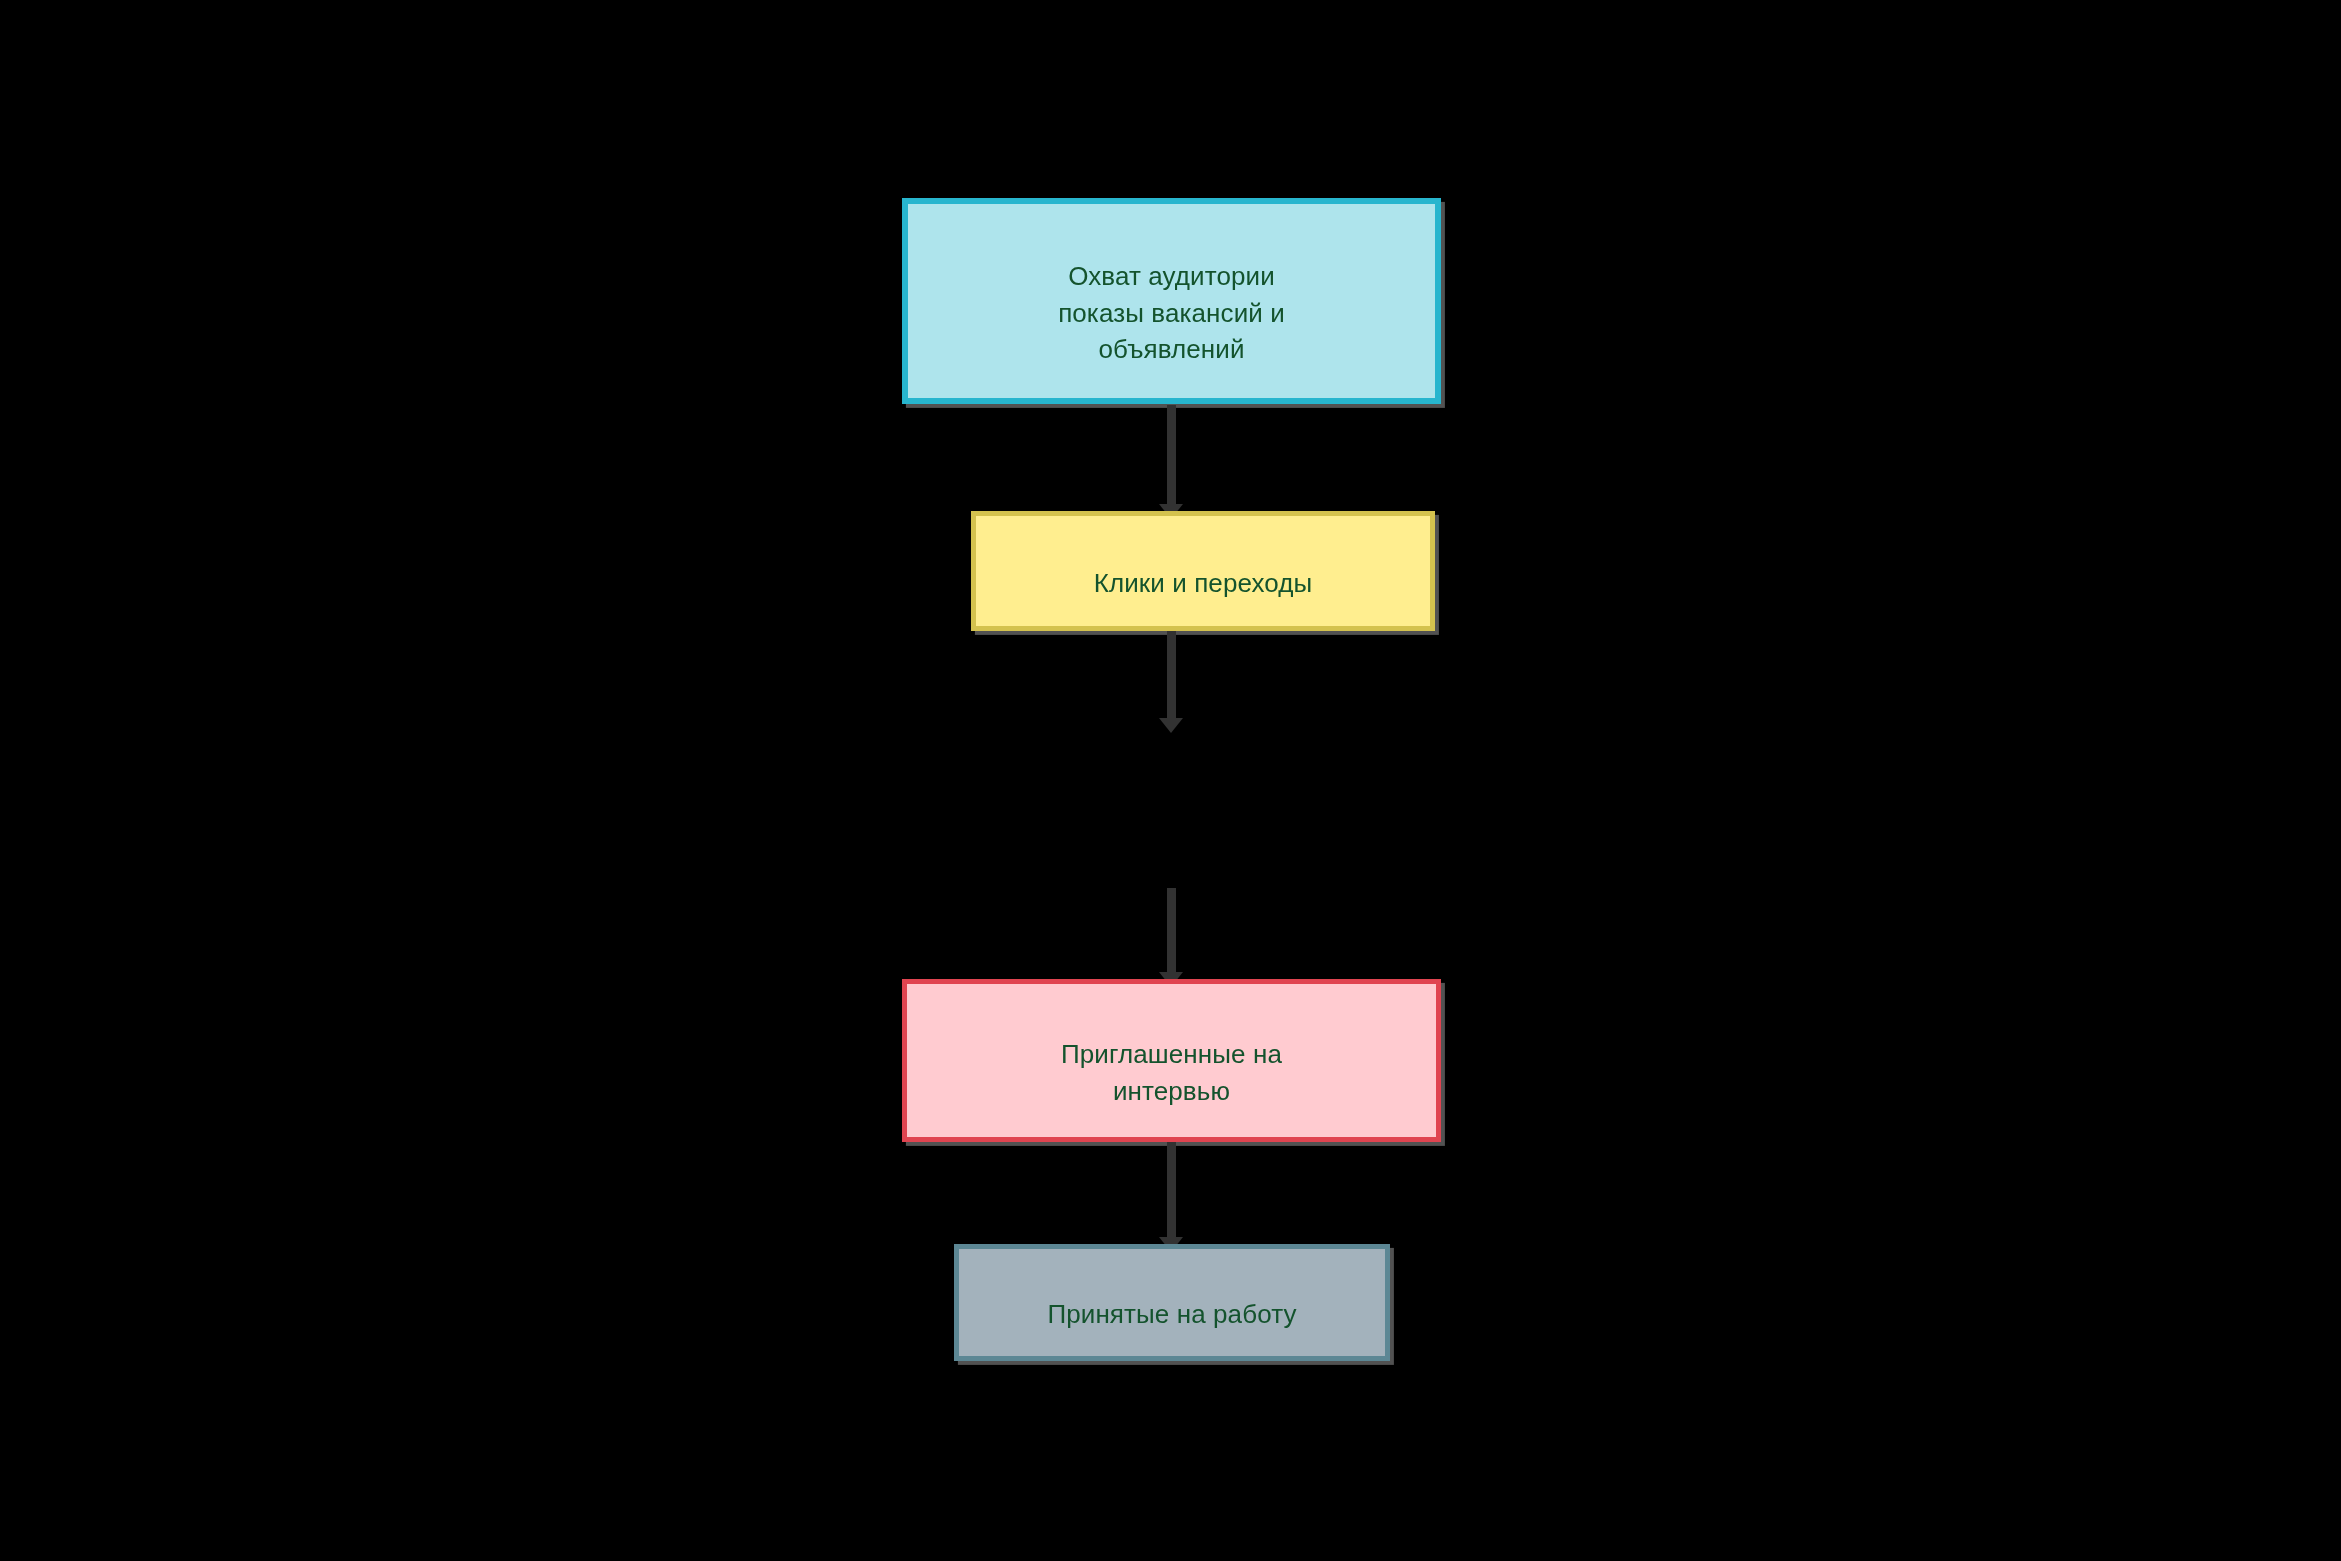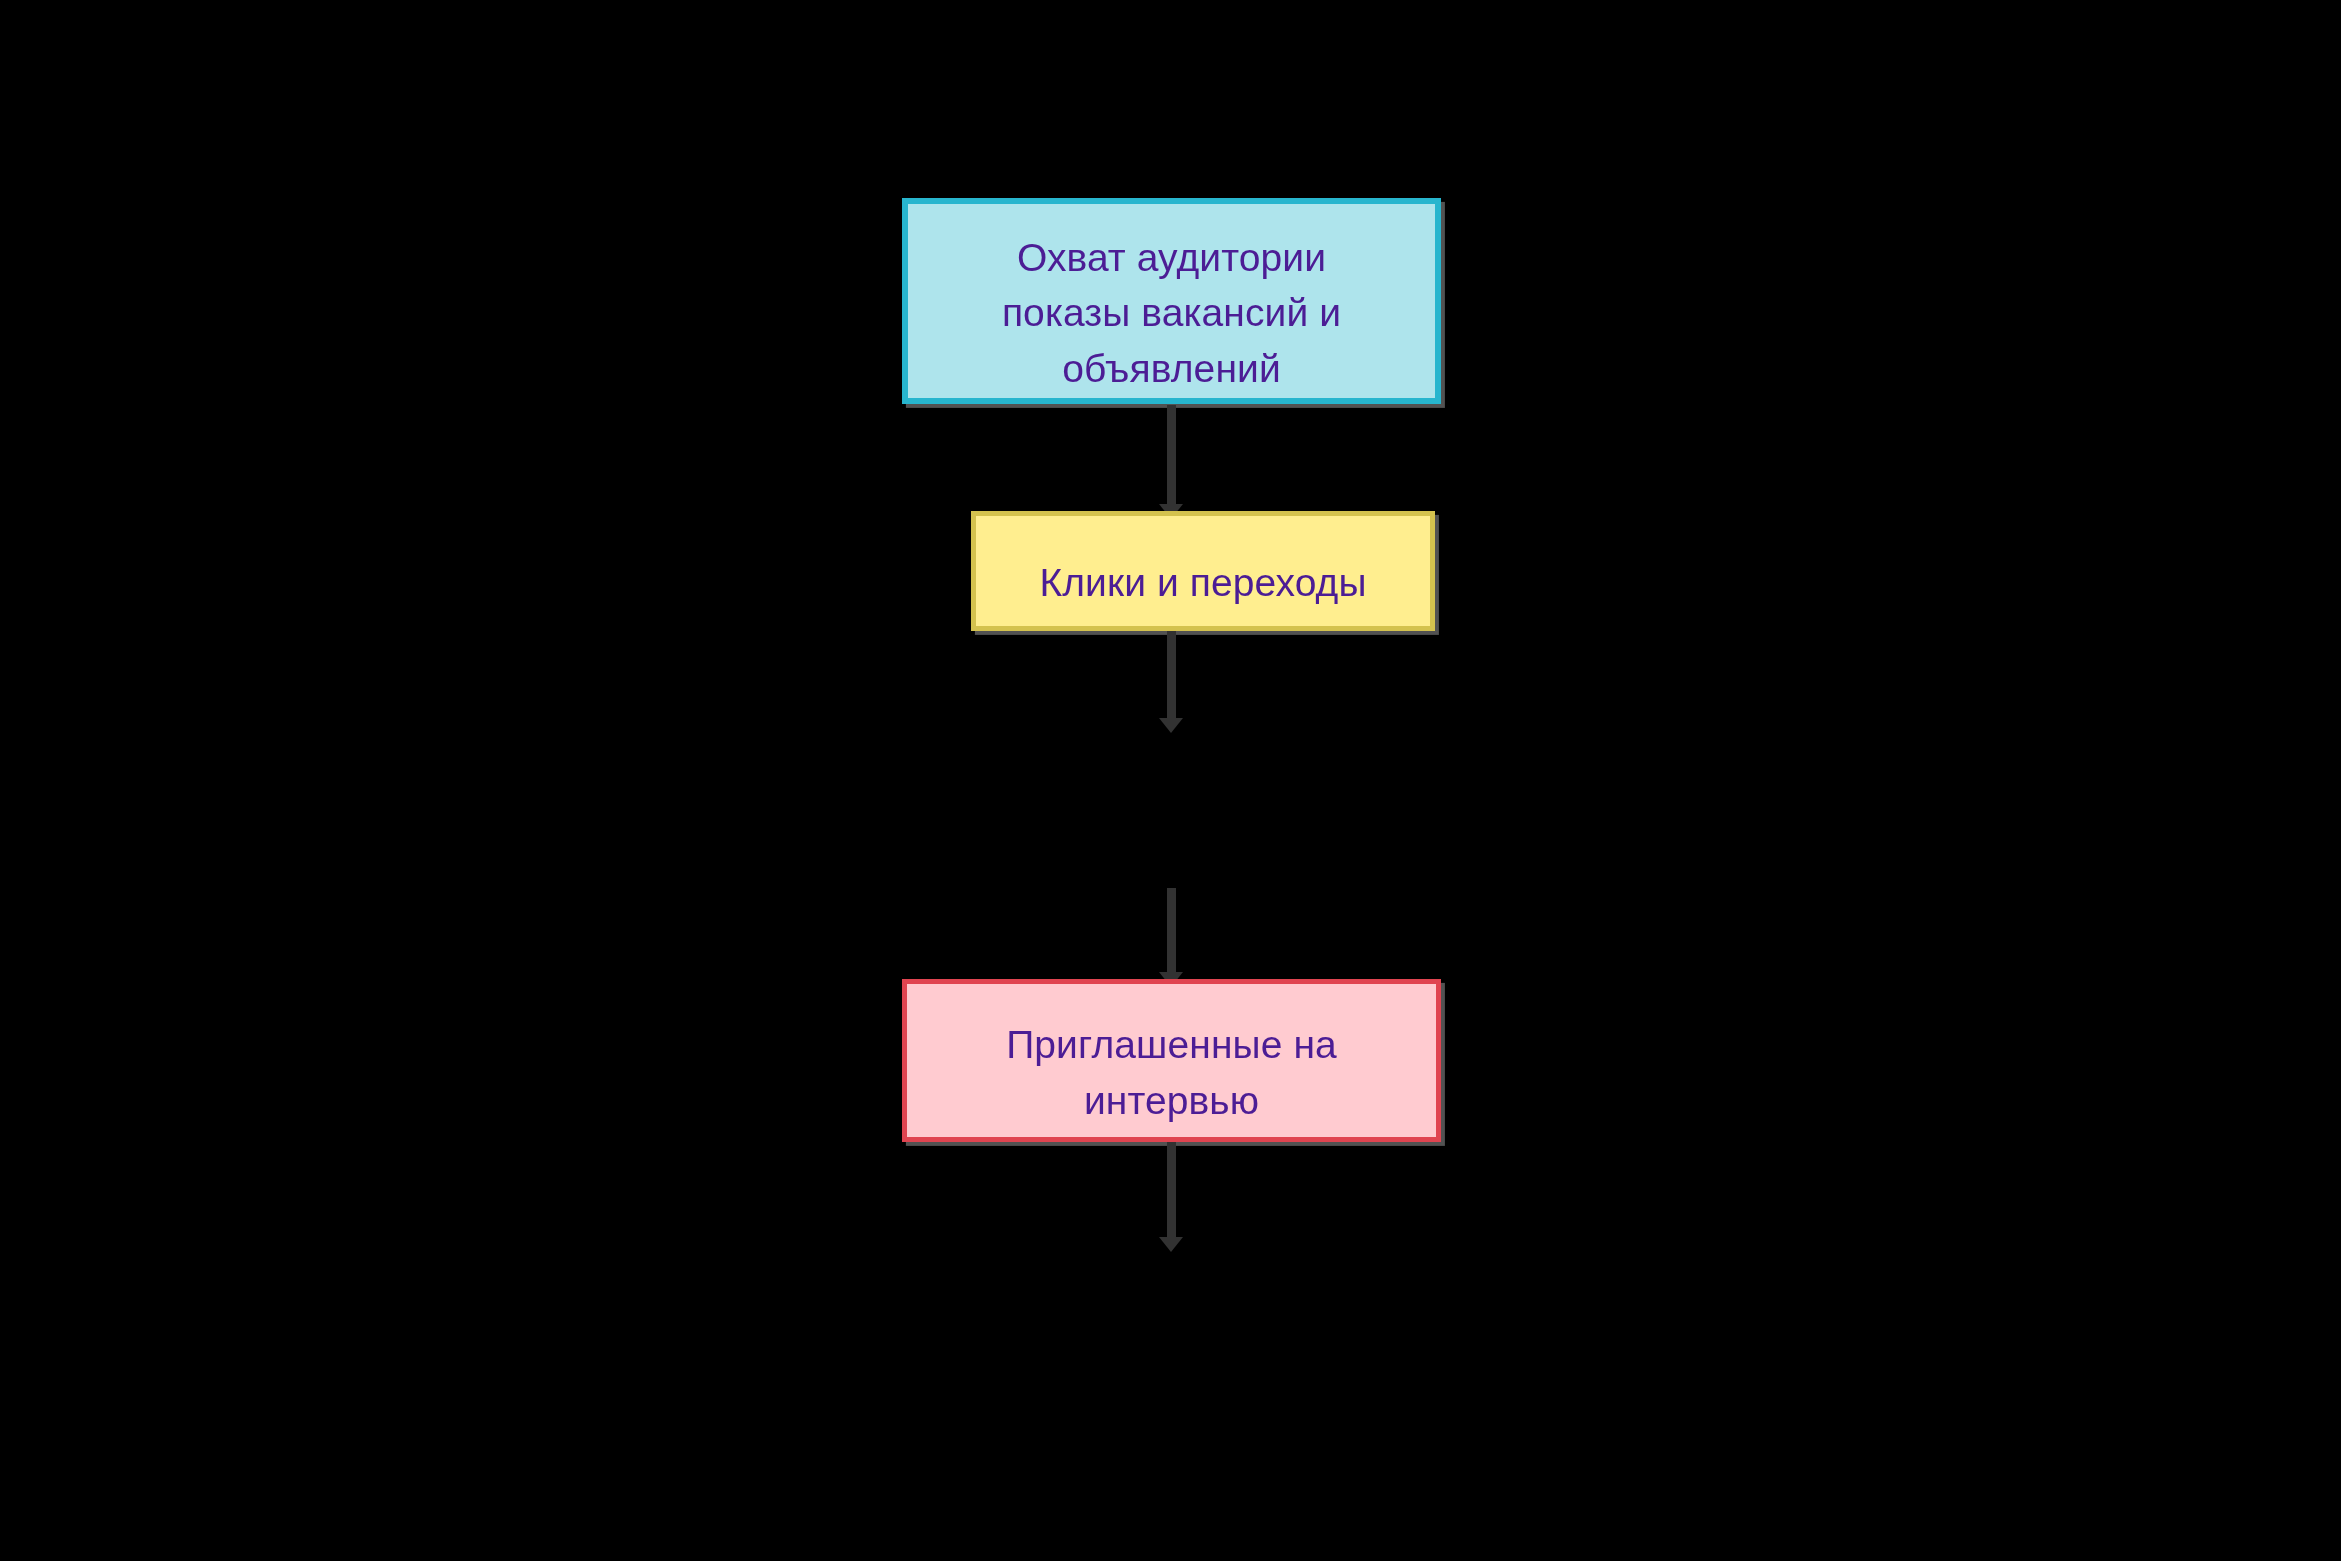--- a/index.html
+++ b/index.html
@@ -26,23 +26,23 @@
     box-sizing: border-box;
     display: flex;
     align-items: center;
     justify-content: center;
     text-align: center;
     border-style: solid;
     box-shadow: 3.9px 3.9px 0 0 rgba(150,150,150,0.55);
   }
 
   .node-label {
-    font-size: 39px;
+    font-size: 26px;
     line-height: 1.42;
-    color: #4c1d95;
+    color: #14532d;
     letter-spacing: 0.1px;
     white-space: pre-line;
     padding: 0 15.6px;
     margin-top: 24px;
   }
 
   
   .node-reach {
     left: 902px;  top: 198px;
     width: 539px;  height: 206px;
@@ -132,15 +132,18 @@
 
   <div class="node node-invited">
     <span class="node-label">Приглашенные на
 интервью</span>
   </div>
 
   <div class="arrow arrow-4">
     <span class="arrow-head"></span>
   </div>
 
+  <div class="node node-hired">
+    <span class="node-label">Принятые на работу</span>
+  </div>
 
 </div>
 
 
 </body></html>

